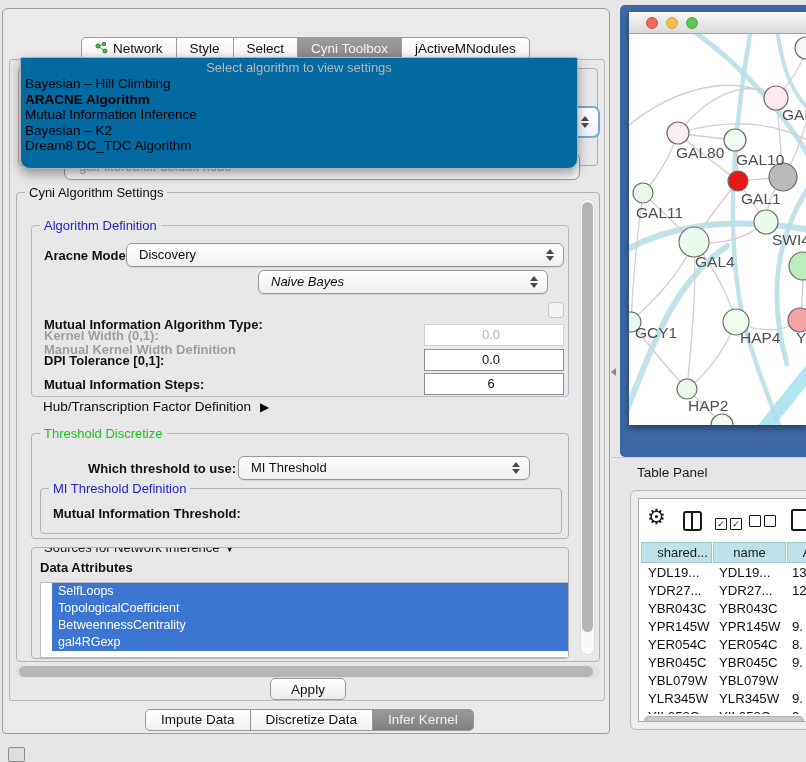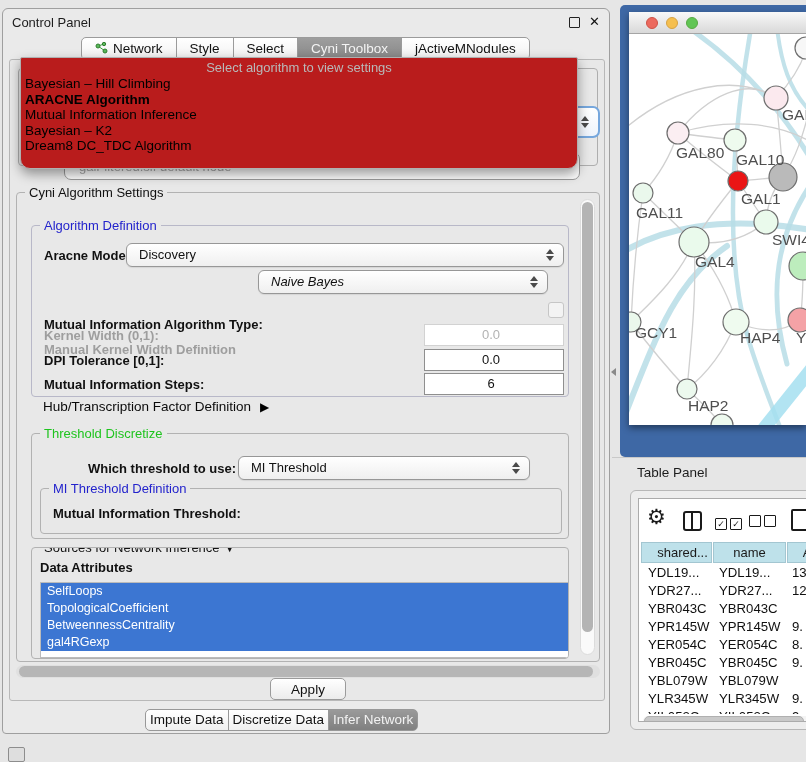--- a/index.html
+++ b/index.html
@@ -56,27 +56,27 @@
   .hub-arrow{margin-left:9px;font-size:12px;color:#000;}
 
   .attr-list{position:absolute;background:#fff;border:1px solid #bbb;box-sizing:border-box;overflow:hidden;}
   .attr-row{height:17px;line-height:17px;background:#3c76d2;color:#fff;font-size:12.5px;padding-left:6px;margin-right:18px;}
   .list-scroll{position:absolute;right:3px;top:3px;width:11px;height:68px;background:#f3f3f3;border-radius:6px;}
   .list-thumb{position:absolute;left:1px;top:1px;width:9px;height:62px;background:#c6c6c6;border-radius:5px;}
 
   .apply-btn{position:absolute;left:260px;top:618px;width:76px;height:22px;background:linear-gradient(#ffffff,#ececec);border:1px solid #9b9b9b;border-radius:5px;font-size:13.5px;text-align:center;line-height:20px;box-sizing:border-box;font-family:inherit;color:#111;}
 
   .bottom-tabs{position:absolute;left:142px;top:700px;height:22px;display:flex;}
-  .btab{height:20px;line-height:20px;padding:0 4px;background:linear-gradient(#ffffff,#f0f0f0);border:1px solid #989898;margin-left:-1px;font-size:13.5px;color:#111;}
+  .btab{height:20px;line-height:20px;padding:0 15px;background:linear-gradient(#ffffff,#f0f0f0);border:1px solid #989898;margin-left:-1px;font-size:13.5px;color:#111;}
   .btab:first-child{border-radius:5px 0 0 5px;margin-left:0;}
   .btab:last-child{border-radius:0 5px 5px 0;}
   .btab.sel{background:linear-gradient(#9a9a9a,#808080);color:#f2f2f2;}
 
   
-  .popup{position:absolute;left:20px;top:57px;width:558px;height:112px;background:#b91c1c;border:1px solid #b0b0b0;border-radius:2px 2px 10px 10px;box-shadow:0 5px 12px rgba(0,0,0,.38);z-index:30;box-sizing:border-box;}
+  .popup{position:absolute;left:20px;top:57px;width:558px;height:112px;background:#0369a1;border:1px solid #b0b0b0;border-radius:2px 2px 10px 10px;box-shadow:0 5px 12px rgba(0,0,0,.38);z-index:30;box-sizing:border-box;}
   .popup .prompt{height:17px;line-height:17px;text-align:center;color:#b9b9b9;font-size:13px;margin-top:1px;}
   .popup .opt{height:15.5px;line-height:15.5px;padding-left:4px;font-size:13.5px;color:#000;white-space:nowrap;}
   .popup .opt.bold{font-weight:bold;}
 
   .mini-icon{position:absolute;left:8px;top:747px;width:15px;height:13px;border:1.5px solid #8d8d8d;background:#dedede;border-radius:2px;}
   .splitter-mark{position:absolute;left:611px;top:368px;width:0;height:0;border-top:4px solid transparent;border-bottom:4px solid transparent;border-right:5px solid #8a8a8a;}
 
   
   .net-frame{position:absolute;left:620px;top:5px;width:186px;height:452px;background:#3e68a5;border-radius:5px 0 0 5px;}
   .net-window{position:absolute;left:9px;top:7px;width:177px;height:413px;background:#fff;box-shadow:0 3px 7px rgba(0,0,0,.45);}
@@ -102,25 +102,20 @@
   .td{padding-left:7px;box-sizing:border-box;overflow:hidden;white-space:nowrap;}
   .tp-hscroll{position:absolute;left:4px;top:217px;width:168px;height:10px;background:#f4f4f4;border-radius:5px;}
   .tp-hthumb{position:absolute;left:1px;top:0;width:160px;height:10px;background:#c9c9c9;border-radius:5px;border:1px solid #b0b0b0;box-sizing:border-box;}
 </style>
 </head>
 <body>
 
 <div class="root">
 
   <div class="cp-window">
-    <div class="cp-titlebar">
-      <span class="cp-title">Control Panel</span>
-      <span class="float-icon"></span>
-      <span class="close-icon">✕</span>
-    </div>
 
     <div class="top-tabs" id="topTabs">
         <div class="tab">
           <span>
             <svg width="13" height="13" viewBox="0 0 13 13">
               <line x1="3" y1="4" x2="9" y2="2" stroke="#3aa23a" stroke-width="1"></line>
               <line x1="3" y1="4" x2="10" y2="9" stroke="#3aa23a" stroke-width="1"></line>
               <circle cx="3" cy="4" r="2" fill="#59b859" stroke="#2e7d2e"></circle>
               <circle cx="9" cy="2" r="1.7" fill="#59b859" stroke="#2e7d2e"></circle>
               <circle cx="10" cy="9" r="2" fill="#59b859" stroke="#2e7d2e"></circle>
@@ -212,21 +207,21 @@
 
           <div class="group" style="left:8px;top:54px;width:522px;height:46px;">
             <span class="gtitle blue">MI Threshold Definition</span>
             <span class="lbl" style="left:12px;top:17px;">Mutual Information Threshold:</span>
           </div>
         </div>
 
         <div class="group" style="left:14px;top:354px;width:538px;height:112px;overflow:hidden;">
           <span class="gtitle"><span>Sources for Network Inference</span> <span>▼</span></span>
           <span class="lbl" style="left:8px;top:12px;">Data Attributes</span>
-          <div class="attr-list" style="left:8px;top:34px;width:631px;height:76px;" id="attrList">
+          <div class="attr-list" style="left:8px;top:34px;width:631px;height:76px;padding-left:11px;" id="attrList">
             <div class="list-scroll">
                 <div class="list-thumb"></div>
               </div>
           <div class="attr-row">SelfLoops</div>
               <div class="attr-row">TopologicalCoefficient</div>
               <div class="attr-row">BetweennessCentrality</div>
               <div class="attr-row">gal4RGexp</div>
             </div>
         </div>
       </div>
@@ -234,21 +229,21 @@
       <div class="hscroll" style="left:6px;top:605px;width:584px;height:13px;">
         <div class="hthumb" style="left:3px;width:574px;"></div>
       </div>
 
       <button class="apply-btn">Apply</button>
     </div>
 
     <div class="bottom-tabs" id="bottomTabs">
         <div class="btab">Impute Data</div>
         <div class="btab">Discretize Data</div>
-        <div class="btab sel">Infer Network</div>
+        <div class="btab sel">Infer Kernel</div>
       </div>
   </div>
 
   <div class="popup">
     <div class="prompt">Select algorithm to view settings</div>
     <div id="popupOptions">
         <div class="opt">Bayesian – Hill Climbing</div>
         <div class="opt bold">ARACNE Algorithm</div>
         <div class="opt">Mutual Information Inference</div>
         <div class="opt">Bayesian – K2</div>

